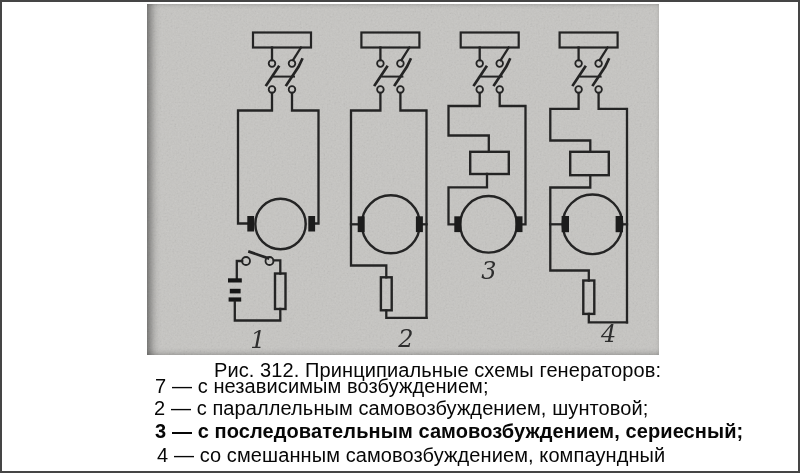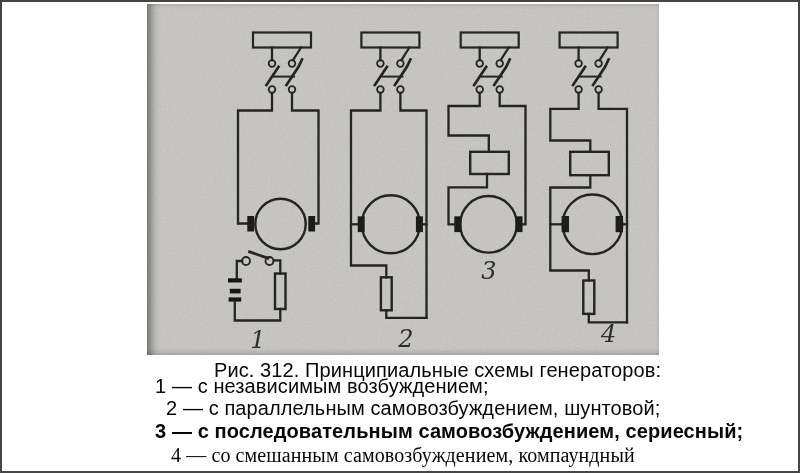--- a/index.html
+++ b/index.html
@@ -22,23 +22,23 @@
       inset 0 -5px 6px -4px rgba(0,0,0,.20),
       inset 0 4px 5px -4px rgba(0,0,0,.14),
       inset -3px 0 4px -3px rgba(0,0,0,.10);
   }
   .caption div{
     position:absolute;white-space:nowrap;
     font-size:20px;line-height:20px;color:#070707;letter-spacing:.1px;
   }
   .cap-title{left:212px;top:358px;}
   .cap-l0{left:153px;top:374px;}
-  .cap-l1{left:164px;top:396px;}
+  .cap-l1{left:152px;top:396px;}
   .cap-l2{left:153px;top:419px;font-weight:bold;}
-  .cap-l3{left:169px;top:443px;font-family:Liberation Serif, serif;}
+  .cap-l3{left:155px;top:443px;}
 
   
   .wire{stroke:#242424;stroke-width:2.3;fill:none;stroke-linecap:square;stroke-linejoin:miter;}
   .gen{stroke:#242424;stroke-width:2.4;fill:none;}
   .box{stroke:#242424;stroke-width:2.4;fill:none;}
   .bus{stroke:#242424;stroke-width:2.2;fill:none;}
   .ctc{stroke:#242424;stroke-width:1.8;fill:none;}
   .blade{stroke:#242424;stroke-width:2.7;fill:none;stroke-linecap:square;}
   .bar{stroke:#242424;stroke-width:2;fill:none;}
   .brush{fill:#1c1c1c;stroke:none;}
@@ -142,19 +142,19 @@
         <rect class="brush" x="559.6" y="214" width="7.4" height="16.2"></rect>
         <rect class="brush" x="613.6" y="214" width="7.4" height="16.2"></rect>
         <text class="schlabel" x="606.7" y="340">4</text>
       </g>
     </svg>
     <div class="scan-shade"></div>
   </div>
 
   <div class="caption">
     <div class="cap-title">Рис. 312. Принципиальные схемы генераторов:</div>
-    <div class="cap-l0">1 — с независимым возбуждением;</div>
+    <div class="cap-l0">7 — с независимым возбуждением;</div>
     <div class="cap-l1">2 — с параллельным самовозбуждением, шунтовой;</div>
     <div class="cap-l2">3 — с последовательным самовозбуждением, сериесный;</div>
     <div class="cap-l3">4 — со смешанным самовозбуждением, компаундный</div>
   </div>
 
 </div>
 
 </body></html>

